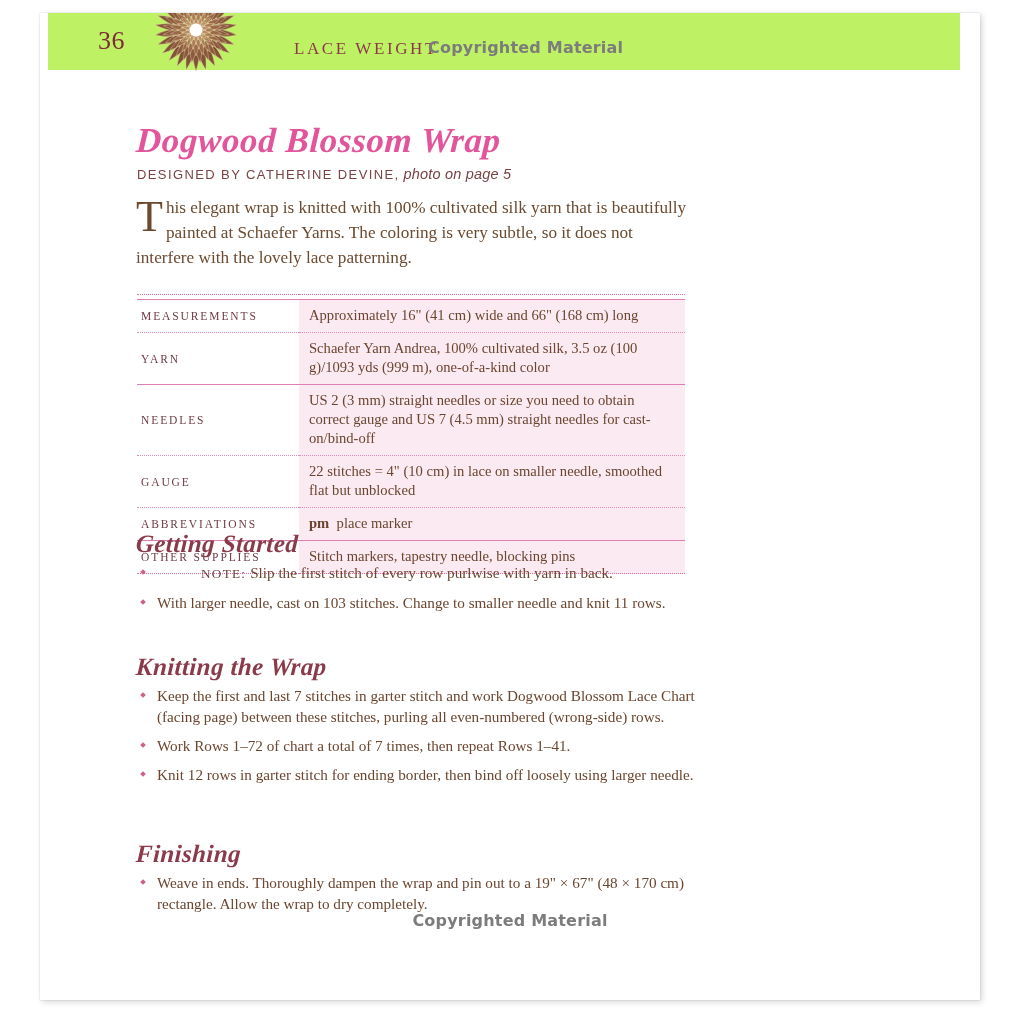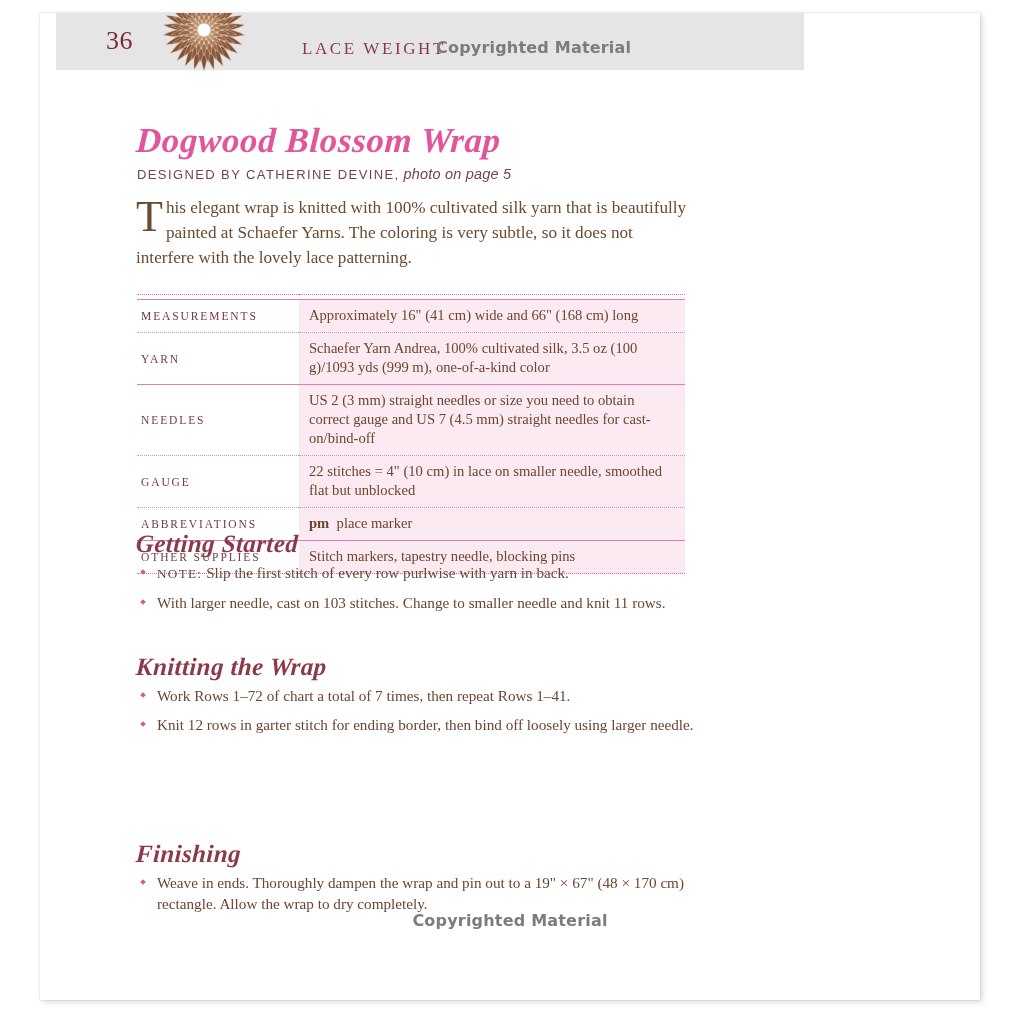--- a/index.html
+++ b/index.html
@@ -19,25 +19,25 @@
     width: 940px;
     height: 987px;
     background: #ffffff;
     box-shadow: 2px 2px 6px rgba(0,0,0,0.16), 0 0 1px rgba(0,0,0,0.25);
     overflow: hidden;
   }
 
   
   .header-band {
     position: absolute;
-    left: 16px;
+    left: 8px;
     top: 0;
-    width: 748px;
+    width: 912px;
     height: 57px;
-    background: #e5e5e5;
+    background: #bef264;
   }
 
   .page-number {
     position: absolute;
     left: 50px;
     top: 13px;
     font-family: "Liberation Serif", serif;
     font-size: 26px;
     color: #7d2b36;
     letter-spacing: 0.5px;
@@ -226,20 +226,21 @@
     height: 4px;
     background: #cf6087;
     transform: rotate(45deg);
   }
   .bullets .sc {
     font-variant: small-caps;
     text-transform: uppercase;
     letter-spacing: 1.3px;
     font-size: 13.2px;
     color: #6f3a3a;
+    margin-left: 44px;
   }
 
   .copyright-footer {
     position: absolute;
     left: 0;
     top: 898px;
     width: 940px;
     text-align: center;
     font-family: "DejaVu Sans", sans-serif;
     font-weight: bold;
@@ -445,20 +446,21 @@
       <div class="section-title">Getting Started</div>
       <ul class="bullets">
         <li><span class="sc">Note:</span> <span>Slip the first stitch of every row purlwise with yarn in back.</span></li>
         <li><span>With larger needle, cast on 103 stitches. Change to smaller needle and knit 11 rows.</span></li>
       </ul>
     </div>
 
     <div class="section" style="top:583px; width:566px;">
       <div class="section-title">Knitting the Wrap</div>
       <ul class="bullets">
+        <li><span>Keep the first and last 7 stitches in garter stitch and work Dogwood Blossom Lace Chart (facing page) between these stitches, purling all even-numbered (wrong-side) rows.</span></li>
         <li><span>Work Rows 1–72 of chart a total of 7 times, then repeat Rows 1–41.</span></li>
         <li><span>Knit 12 rows in garter stitch for ending border, then bind off loosely using larger needle.</span></li>
       </ul>
     </div>
 
     <div class="section" style="top:770px; width:566px;">
       <div class="section-title">Finishing</div>
       <ul class="bullets">
         <li><span>Weave in ends. Thoroughly dampen the wrap and pin out to a 19" × 67" (48 × 170 cm) rectangle. Allow the wrap to dry completely.</span></li>
       </ul>

